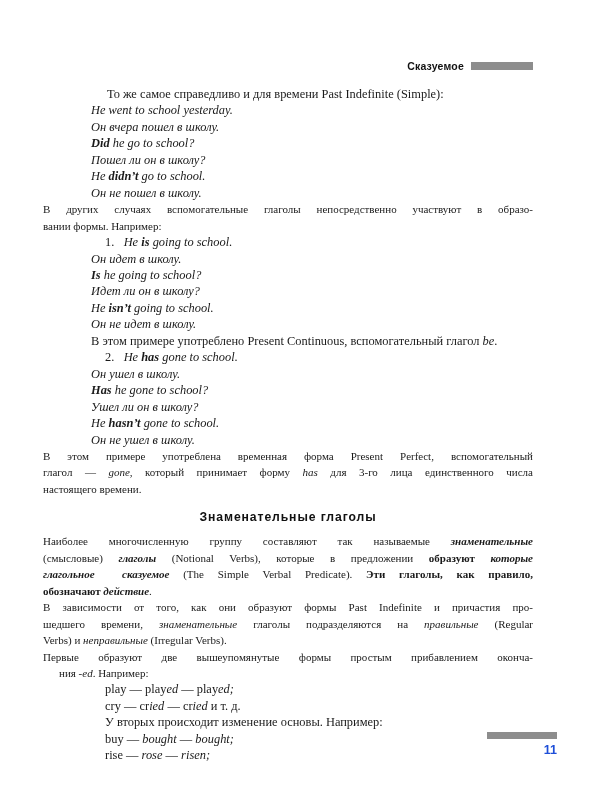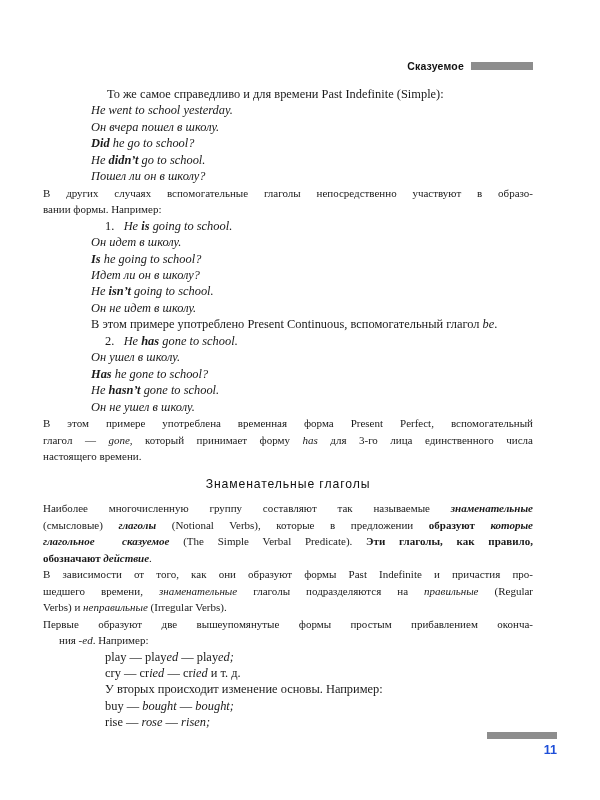--- a/index.html
+++ b/index.html
@@ -81,21 +81,21 @@
   .ind-num { padding-left: 14px; }
 
   i  { font-style: italic; }
   b  { font-weight: bold; }
   .bi { font-weight: bold; font-style: italic; }
 
   
   .sec-head {
     font-family: "Liberation Sans", "DejaVu Sans", sans-serif;
     font-size: 12.2px;
-    font-weight: normal;
+    font-weight: bold;
     text-align: center;
     letter-spacing: 0.9px;
     color: #111;
     white-space: nowrap;
   }
   .sp-before { height: 13px; }
   .sp-after  { height: 9px; }
 
   
   .folio {
@@ -129,38 +129,40 @@
     <span class="runhead-bar"></span>
   </div>
 
   <div class="col">
 
     <div class="ln ind">То же самое справедливо и для времени Past Indefinite (Simple):</div>
 
     <div class="ln"><i>He went to school yesterday.</i></div>
     <div class="ln"><i>Он вчера пошел в школу.</i></div>
     <div class="ln"><span class="bi">Did</span> <i>he go to school?</i></div>
+    <div class="ln"><i>Пошел ли он в школу?</i></div>
     <div class="ln"><i>He</i> <span class="bi">didn’t</span> <i>go to school.</i></div>
-    <div class="ln"><i>Пошел ли он в школу?</i></div>
+    <div class="ln"><i>Он не пошел в школу.</i></div>
 
     <div class="just">В других случаях вспомогательные глаголы непосредственно участвуют в образо-</div>
     <div class="just last">вании формы. Например:</div>
 
     <div class="ln ind-num">1.&nbsp;&nbsp; <i>He</i> <span class="bi">is</span> <i>going to school.</i></div>
     <div class="ln"><i>Он идет в школу.</i></div>
     <div class="ln"><span class="bi">Is</span> <i>he going to school?</i></div>
     <div class="ln"><i>Идет ли он в школу?</i></div>
     <div class="ln"><i>He</i> <span class="bi">isn’t</span> <i>going to school.</i></div>
     <div class="ln"><i>Он не идет в школу.</i></div>
 
     <div class="ln">В этом примере употреблено Present Continuous, вспомогательный глагол <i>be</i>.</div>
 
     <div class="ln ind-num">2.&nbsp;&nbsp; <i>He</i> <span class="bi">has</span> <i>gone to school.</i></div>
     <div class="ln"><i>Он ушел в школу.</i></div>
     <div class="ln"><span class="bi">Has</span> <i>he gone to school?</i></div>
+    <div class="ln"><i>Ушел ли он в школу?</i></div>
     <div class="ln"><i>He</i> <span class="bi">hasn’t</span> <i>gone to school.</i></div>
     <div class="ln"><i>Он не ушел в школу.</i></div>
 
     <div class="just">В этом примере употреблена временная форма Present Perfect, вспомогательный</div>
     <div class="just">глагол&nbsp;— <i>gone</i>, который принимает форму <i>has</i> для 3-го лица единственного числа</div>
     <div class="just last">настоящего времени.</div>
 
     <div class="sp-before"></div>
     <div class="sec-head">Знаменательные глаголы</div>
     <div class="sp-after"></div>

